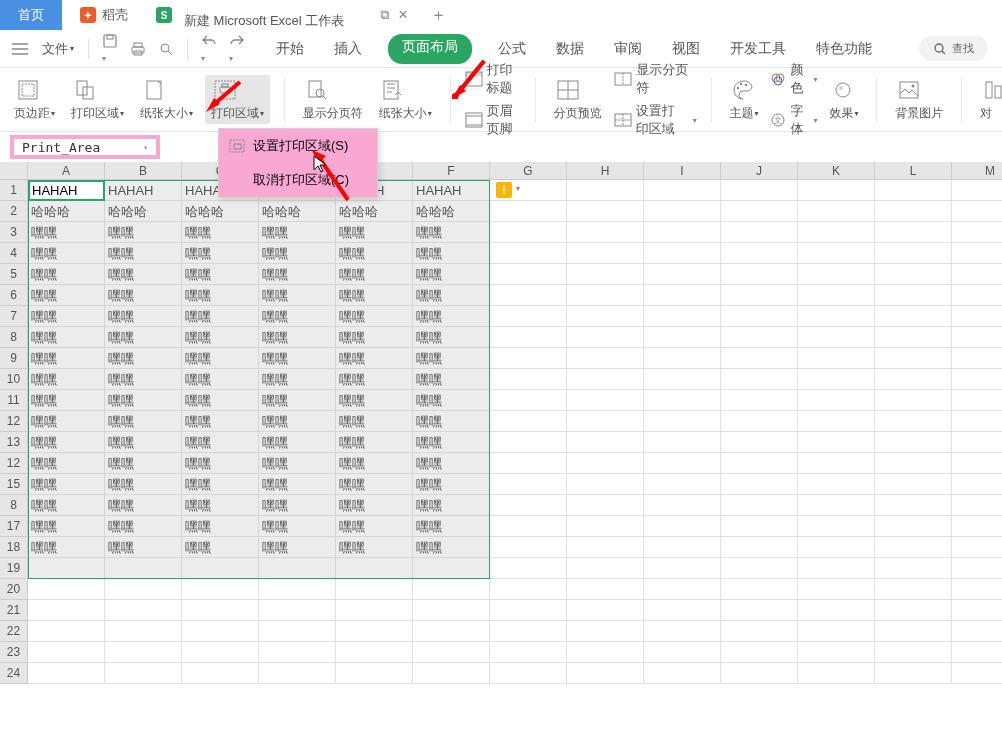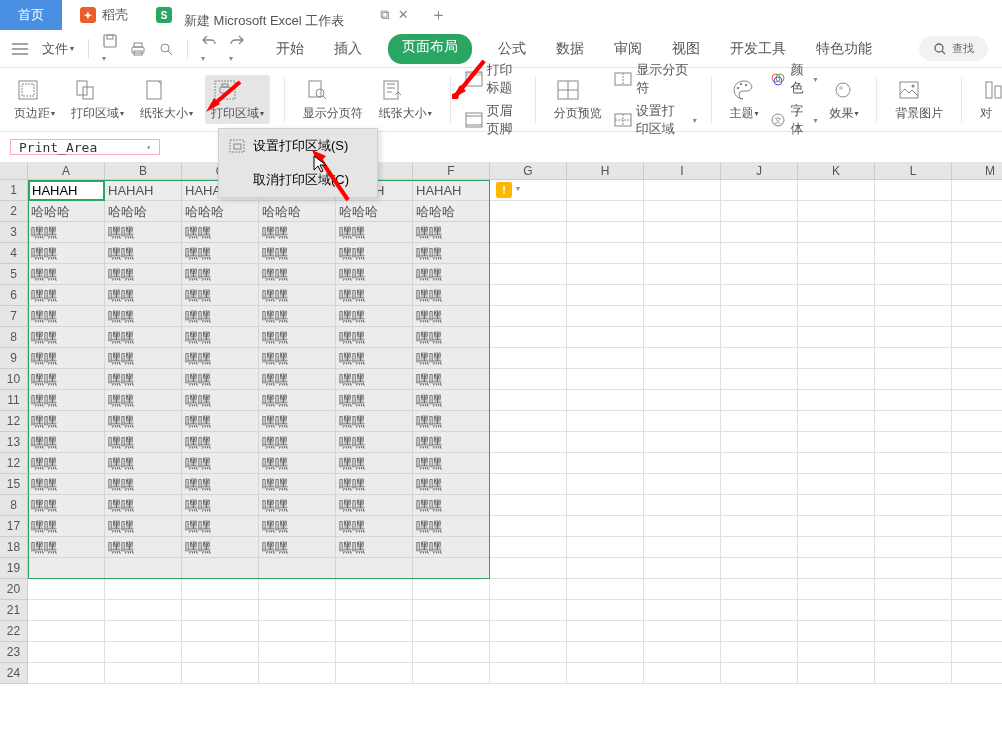--- a/index.html
+++ b/index.html
@@ -35,26 +35,26 @@
   .rbtn .ico { width: 28px; height: 26px; display: flex; align-items: center; justify-content: center; color: #888; }
   .rbtn .lbl { white-space: nowrap; display: flex; align-items: center; gap: 1px; }
   .rbtn .lbl .tri { font-size: 8px; }
   .rbtn.area { background: #e5e5e5; border-radius: 3px; padding: 2px 6px; }
   .rsep { width: 1px; height: 46px; background: #e8e8e8; margin: 0 6px; }
   
   .rbtn2 { display: flex; align-items: center; gap: 4px; color: #555; font-size: 13px; }
   .rbtn2 .ico { width: 20px; height: 20px; display: flex; align-items: center; justify-content: center; color: #888; }
   .rcol { display: flex; flex-direction: column; gap: 5px; }
   
-  .dropdown-menu { position: absolute; left: 218px; top: 128px; background: #e5e5e5; border: 1px solid #d0d0d0; box-shadow: 2px 2px 6px rgba(0,0,0,0.15); z-index: 100; min-width: 160px; }
+  .dropdown-menu { position: absolute; left: 218px; top: 128px; background: #f9a8d4; border: 1px solid #d0d0d0; box-shadow: 2px 2px 6px rgba(0,0,0,0.15); z-index: 100; min-width: 160px; }
   .dropdown-menu .item { padding: 8px 14px 8px 10px; display: flex; align-items: center; gap: 8px; font-size: 13px; }
   .dropdown-menu .item .ico { width: 16px; height: 16px; display: flex; align-items: center; justify-content: center; color: #888; }
   
   .namebox-row { height: 30px; display: flex; align-items: center; padding: 2px 10px; }
-  .namebox { width: 150px; height: 16px; border: 1px solid #f9a8d4; background: #fff; padding: 0 8px; display: flex; align-items: center; justify-content: space-between; font-family: Consolas, monospace; font-size: 13px; color: #333; }
+  .namebox { width: 150px; height: 24px; border: 4px solid #f9a8d4; background: #fff; padding: 0 8px; display: flex; align-items: center; justify-content: space-between; font-family: Consolas, monospace; font-size: 13px; color: #333; }
   
   .sheet-area { position: relative; }
   .corner { position: absolute; left: 0; top: 0; width: 28px; height: 18px; background: #e6e6e6; border-right: 1px solid #ccc; border-bottom: 1px solid #ccc; }
   .col-headers { position: absolute; left: 28px; top: 0; height: 18px; display: flex; }
   .col-h { width: 77px; background: #e6e6e6; border-right: 1px solid #ccc; border-bottom: 1px solid #ccc; text-align: center; font-size: 12px; color: #555; line-height: 18px; }
   .row-headers { position: absolute; left: 0; top: 18px; width: 28px; }
   .row-h { height: 21px; background: #e6e6e6; border-right: 1px solid #ccc; border-bottom: 1px solid #ccc; text-align: center; font-size: 12px; color: #555; line-height: 21px; }
   .cells { position: absolute; left: 28px; top: 18px; }
   .cell-row { display: flex; height: 21px; }
   .cell { width: 77px; height: 21px; border-right: 1px solid #e0e0e0; border-bottom: 1px solid #e0e0e0; font-size: 13px; color: #333; padding-left: 3px; line-height: 21px; overflow: hidden; }

